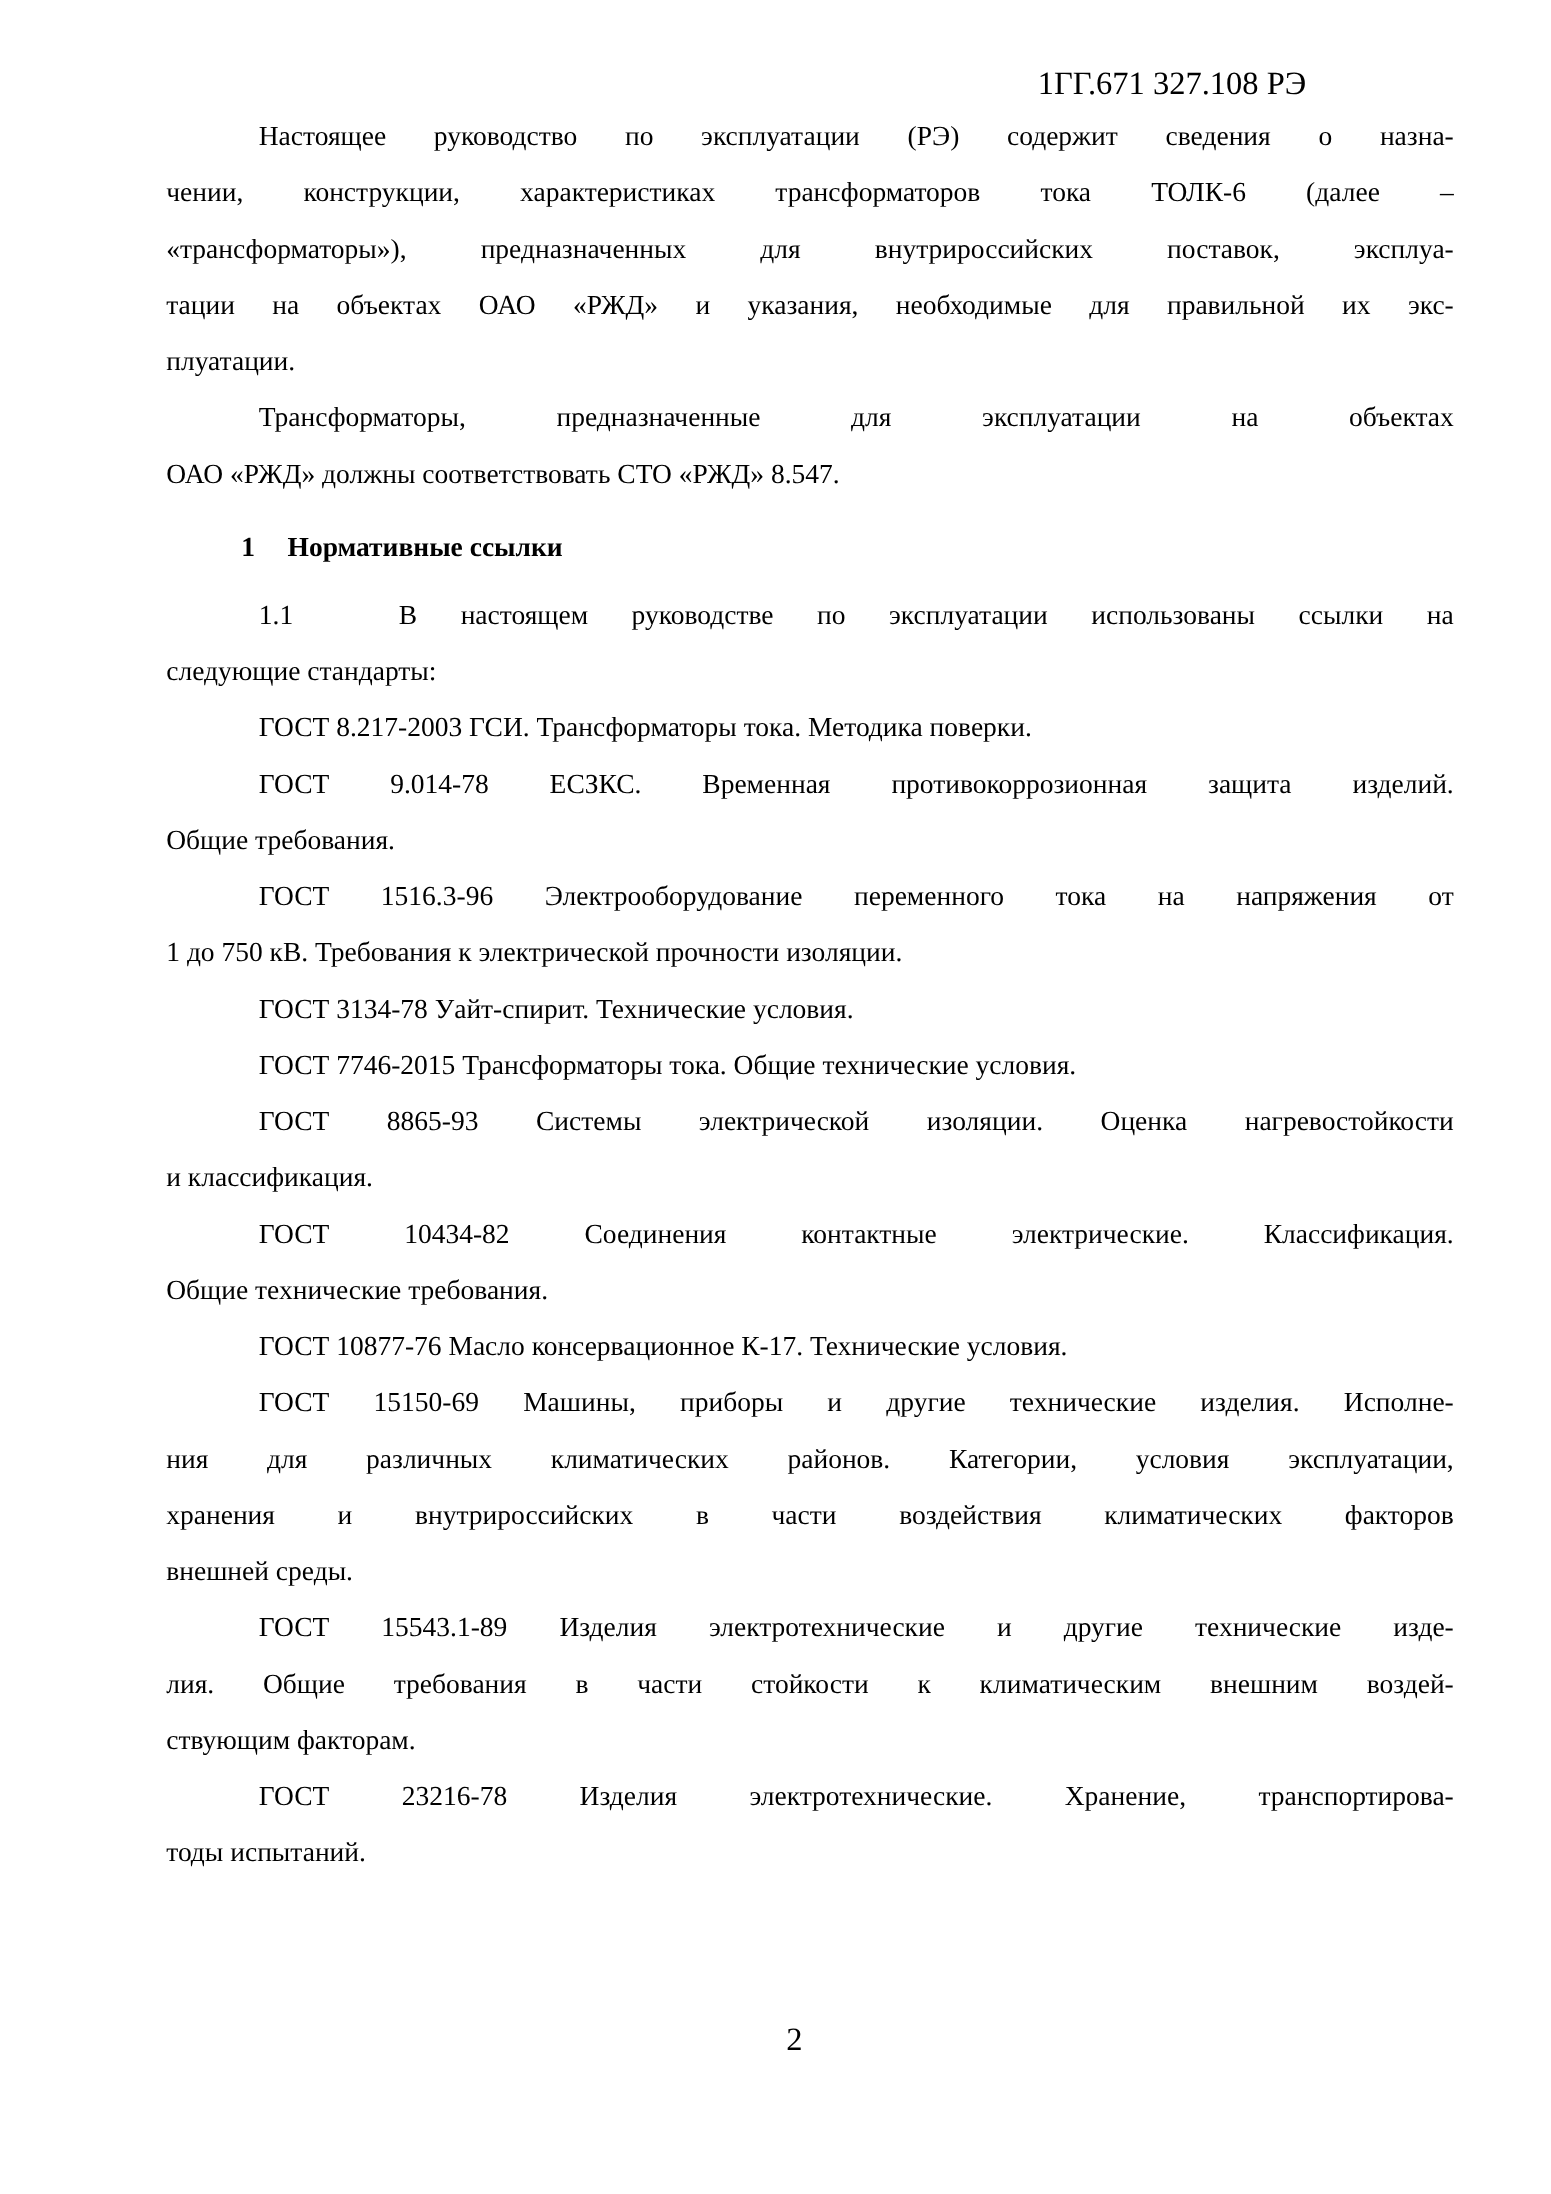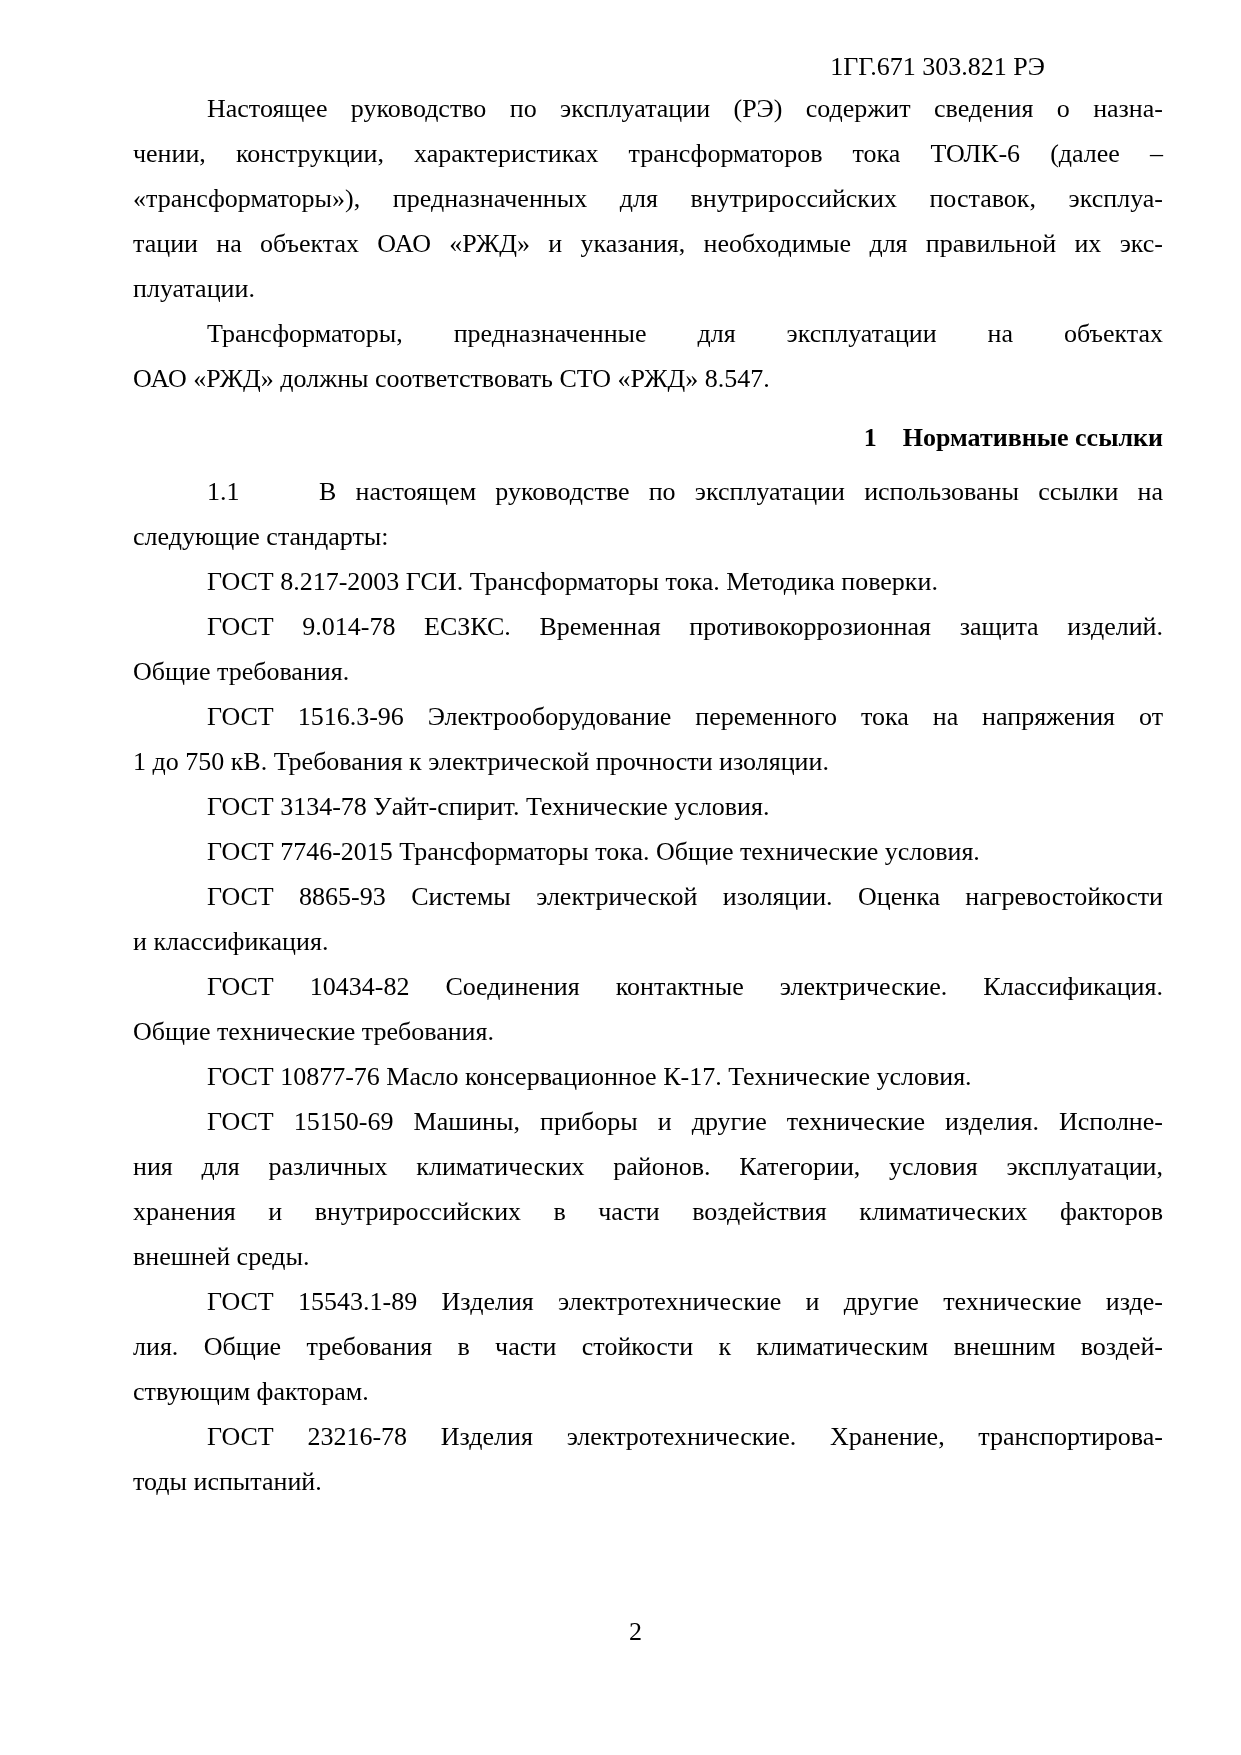--- a/index.html
+++ b/index.html
@@ -7,46 +7,46 @@
       width: 1241px; height: 1755px; position: relative; overflow: hidden;
       font-family: "Liberation Serif", "DejaVu Serif", serif;
       color: #000000;
     }
     .page-header {
       position: absolute; top: 52px; right: 196px;
       font-size: 26px; line-height: 30px; white-space: nowrap;
     }
     .body-text {
       position: absolute; left: 133px; width: 1030px; top: 86px;
-      font-size: 26px;
+      font-size: 22px;
     }
     .line {
       height: 45px; line-height: 45px;
       text-align: justify; text-align-last: justify;
       white-space: nowrap; overflow: visible;
     }
     .line.last { text-align-last: left; }
     .line.indent { padding-left: 74px; }
     .heading {
-      font-weight: bold; text-align: right;
+      font-weight: bold; text-align: left;
       height: 58px; line-height: 58px; margin-top: 8px; margin-bottom: 2px;
       padding-left: 60px;
     }
     .heading .num { margin-right: 26px; }
     .para-num { display: inline-block; width: 76px; }
     .page-number {
       position: absolute; top: 1617px; left: 0; width: 1241px; text-align: center;
       font-size: 26px; line-height: 30px; padding-left: 30px; box-sizing: border-box;
     }
   </style>
 </head>
 <body>
 
 <div>
-  <div class="page-header">1ГГ.671 303.821 РЭ</div>
+  <div class="page-header">1ГГ.671 327.108 РЭ</div>
 
   <div class="body-text">
     <div>
       <div class="line indent">Настоящее руководство по эксплуатации (РЭ) содержит сведения о назна-</div>
       <div class="line">чении, конструкции, характеристиках трансформаторов тока ТОЛК-6 (далее –</div>
       <div class="line">«трансформаторы»), предназначенных для внутрироссийских поставок, эксплуа-</div>
       <div class="line">тации на объектах ОАО «РЖД» и указания, необходимые для правильной их экс-</div>
       <div class="line last">плуатации.</div>
     </div>
     <div>

